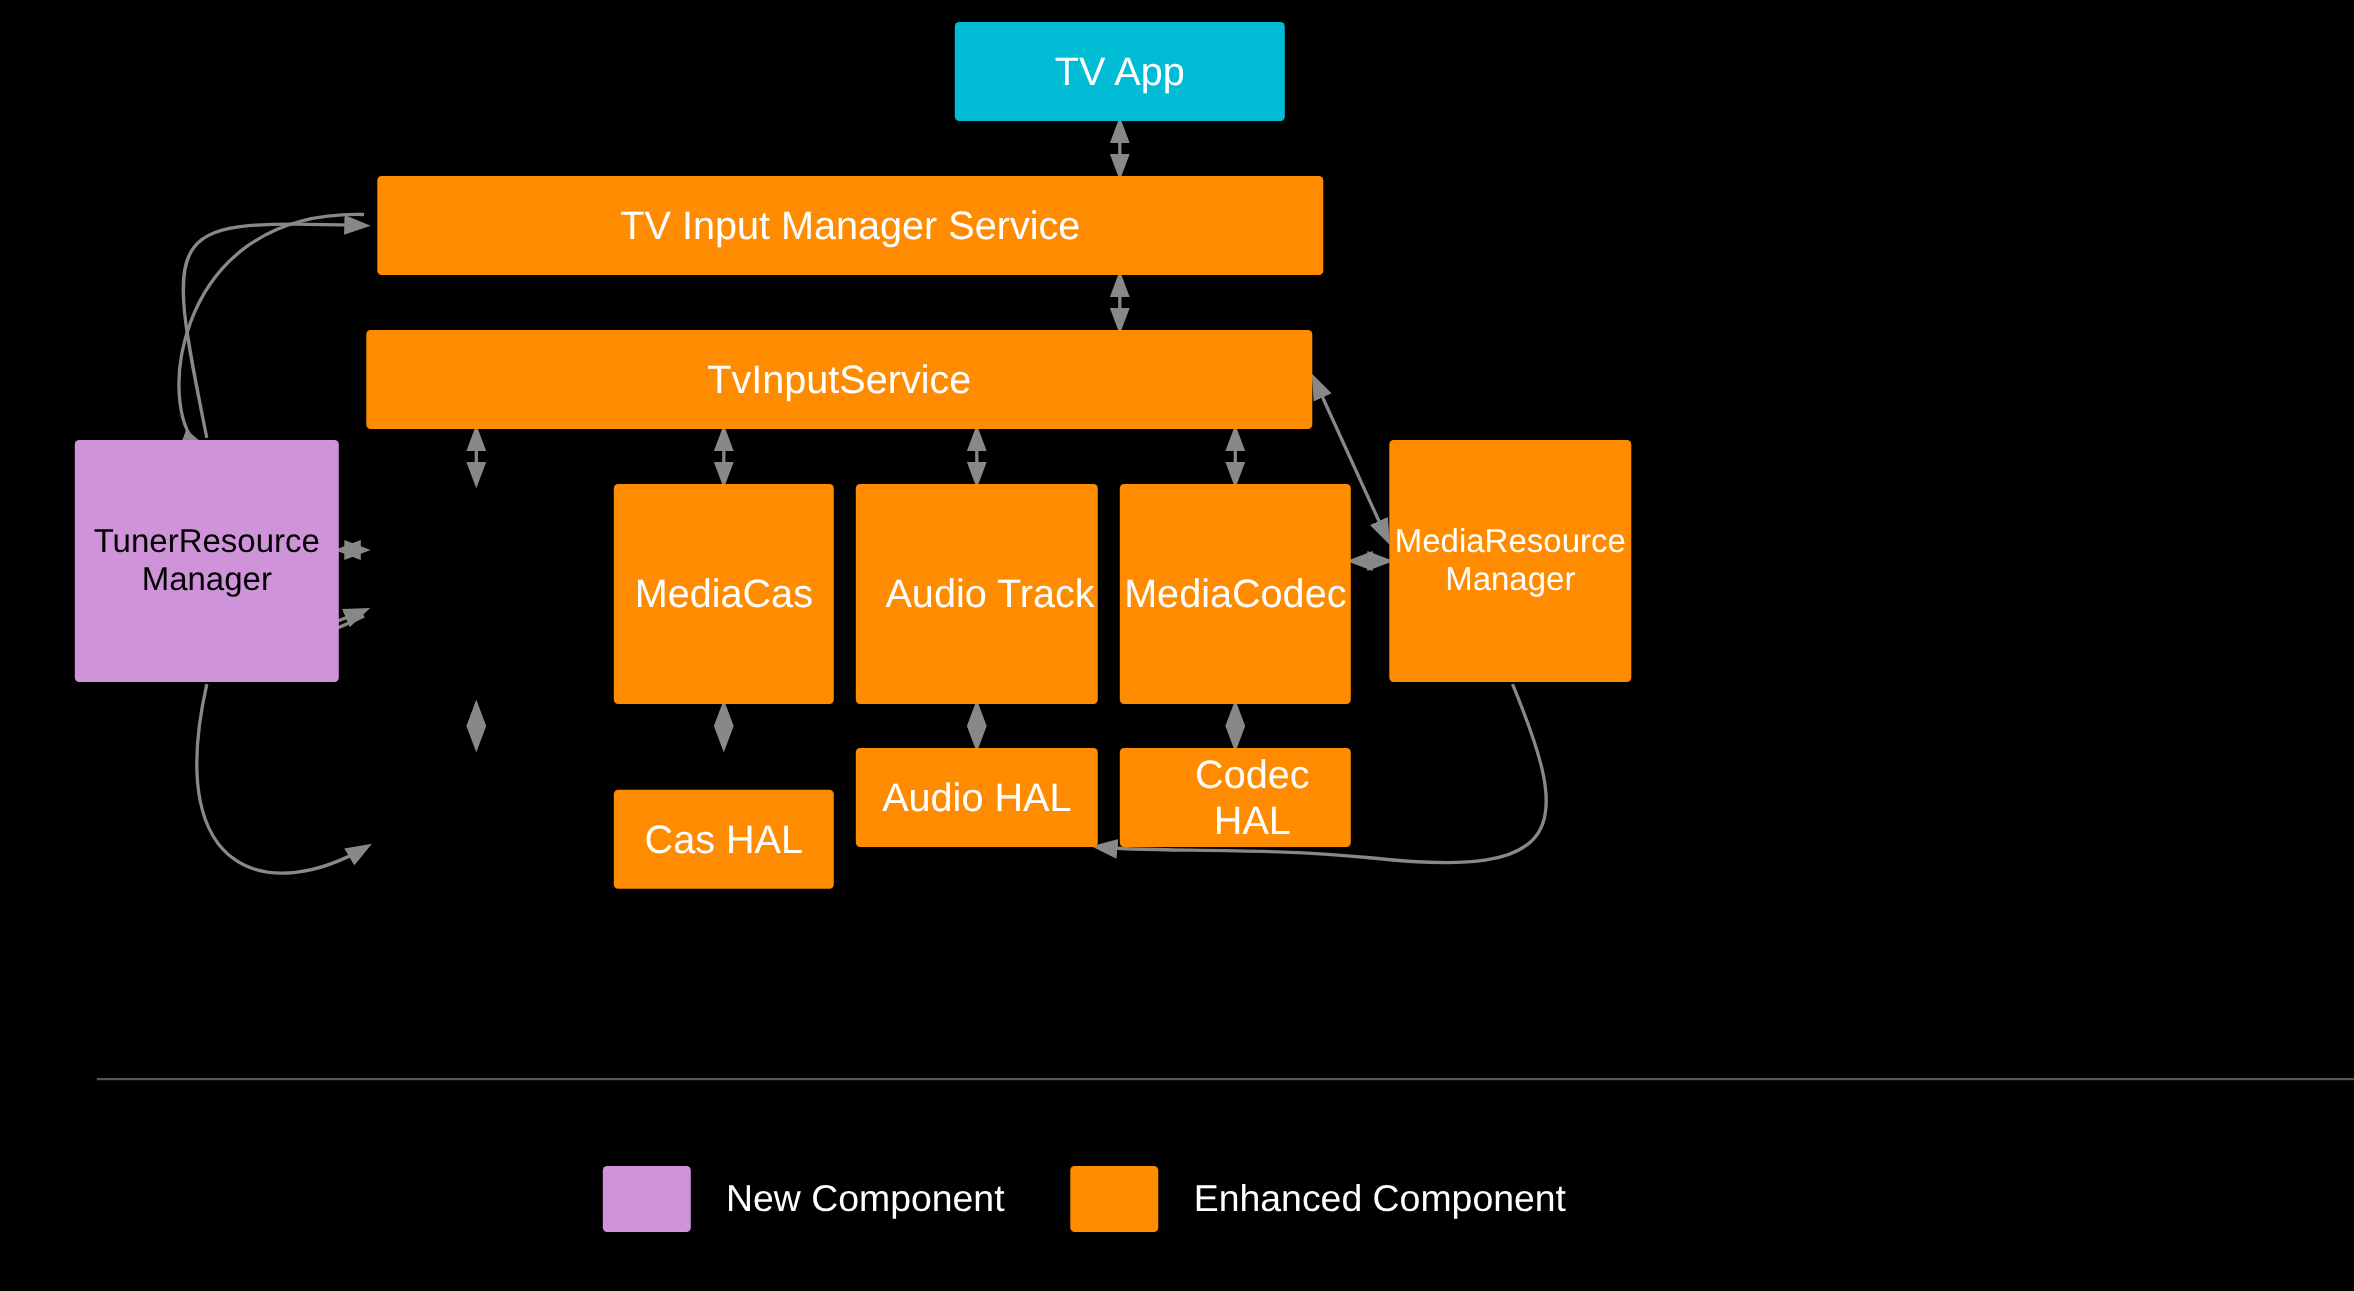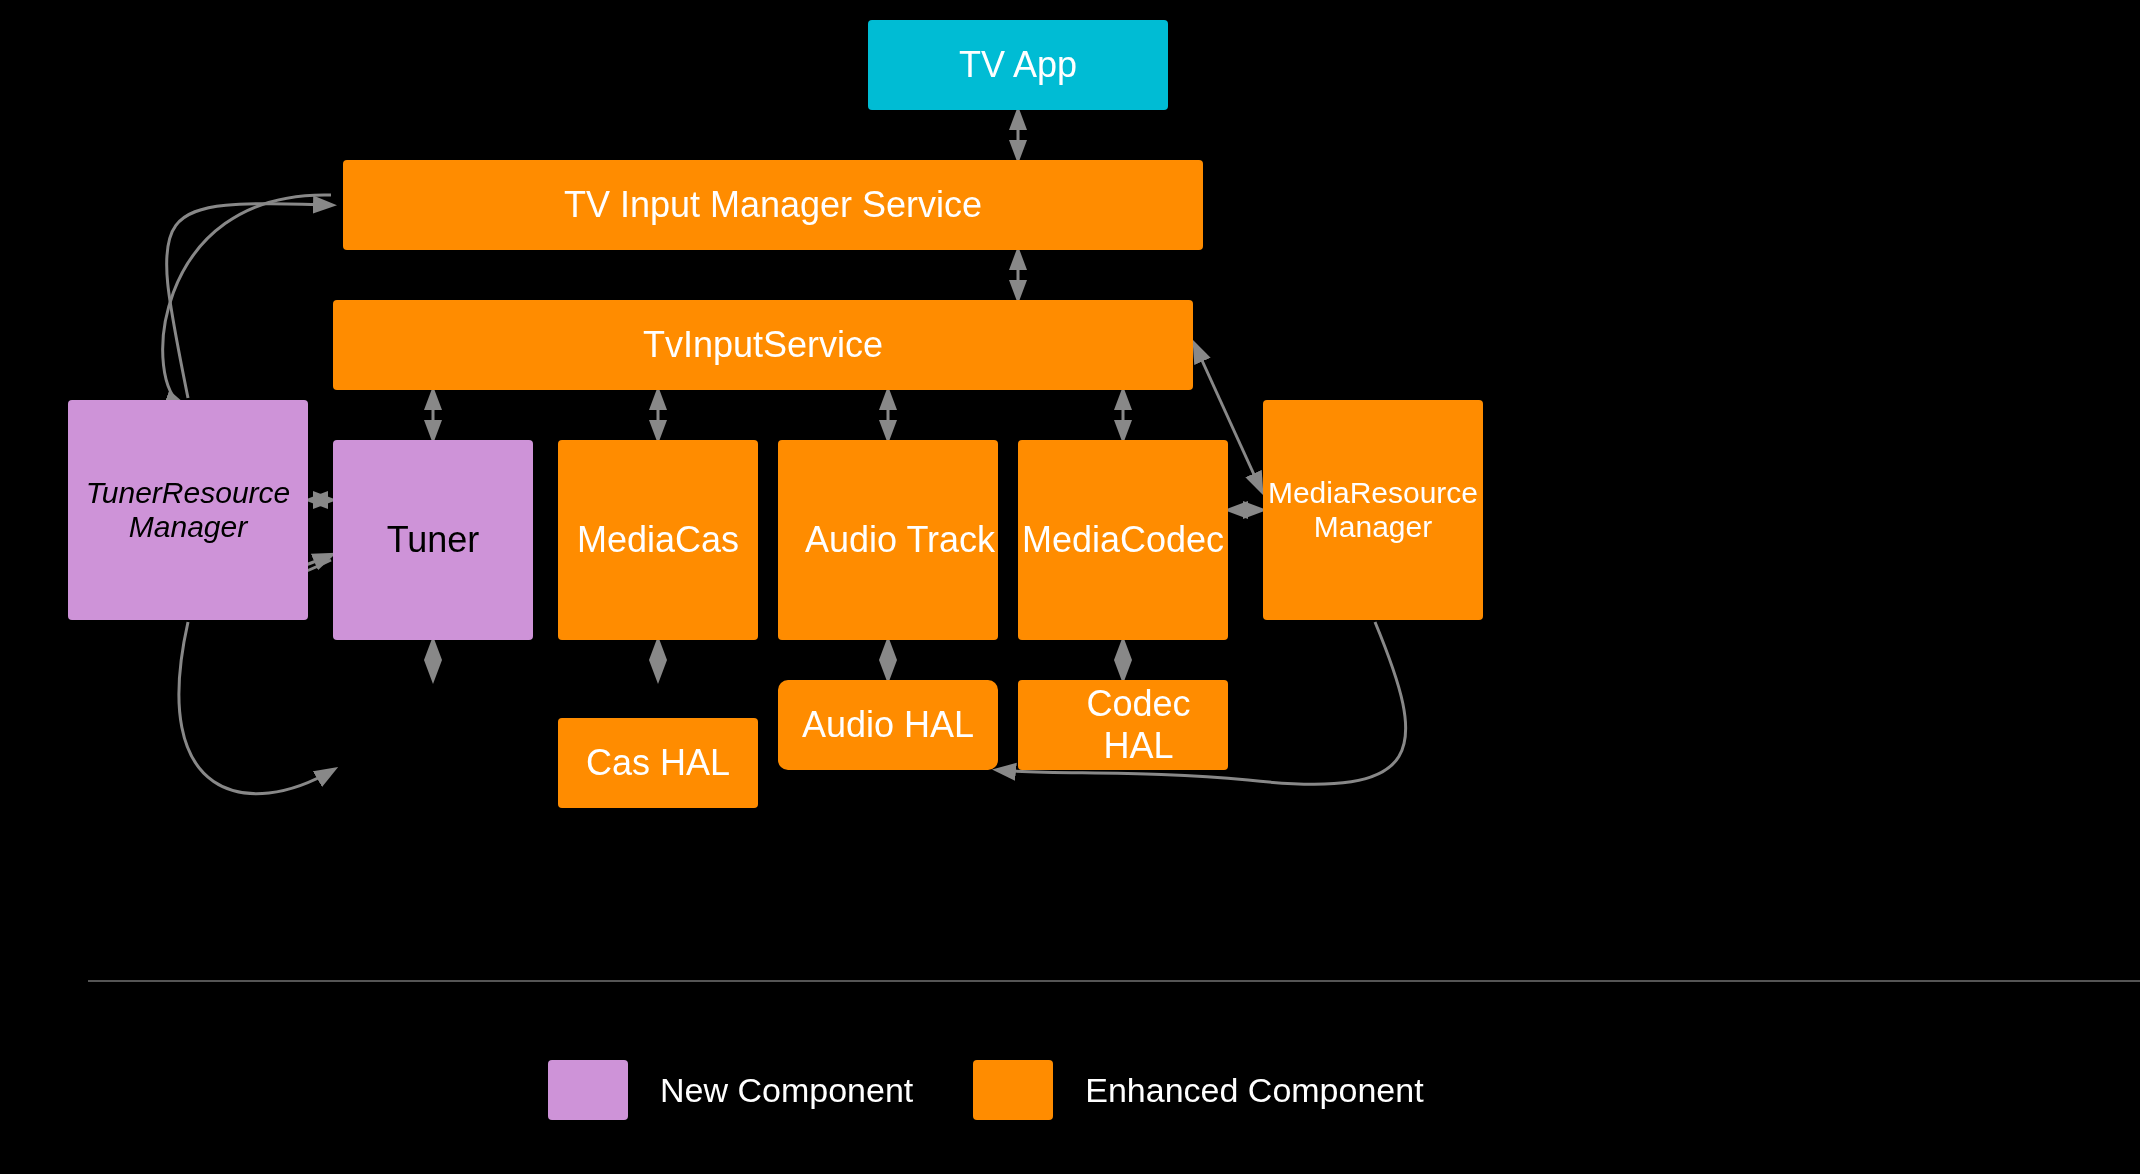--- a/index.html
+++ b/index.html
@@ -86,21 +86,21 @@
       width: 200px; height: 90px;
     }
     
     #cas-hal {
       left: 510px; top: 718px;
       width: 200px; height: 90px;
     }
     
     #audio-hal {
       left: 730px; top: 680px;
-      width: 220px; height: 90px; border-radius: 10px;
+      width: 220px; height: 90px;
     }
     
     #codec-hal {
       left: 970px; top: 680px;
       width: 210px; height: 90px; padding-left: 31px;
     }
 
     
     .divider {
       position: absolute;
@@ -206,24 +206,23 @@
 
     <path d="M 140 622 C 100 800, 200 820, 285 770" marker-end="url(#arr)"></path>
   </svg>
 
   <div class="box cyan" id="tv-app">TV App</div>
 
   <div class="box orange" id="tv-input-manager">TV Input Manager Service</div>
 
   <div class="box orange" id="tv-input-service">TvInputService</div>
 
-  <div class="box purple" id="tuner-resource" style="white-space: pre-line; font-style: italic;">TunerResource
+  <div class="box purple" id="tuner-resource" style="white-space: pre-line;">TunerResource
 Manager</div>
 
-  <div class="box purple" id="tuner">Tuner</div>
 
   <div class="box orange" id="media-cas">MediaCas</div>
 
   <div class="box orange" id="audio-track">Audio Track</div>
 
   <div class="box orange" id="media-codec">MediaCodec</div>
 
   <div class="box orange" id="media-resource" style="white-space: pre-line;">MediaResource
 Manager</div>
 

